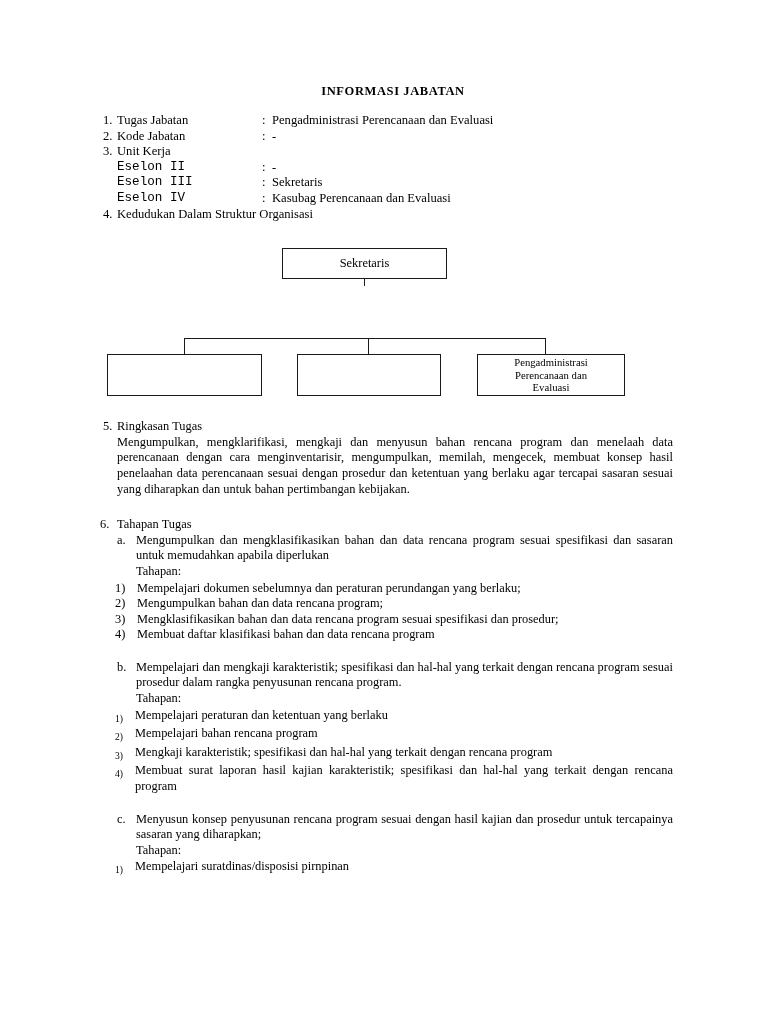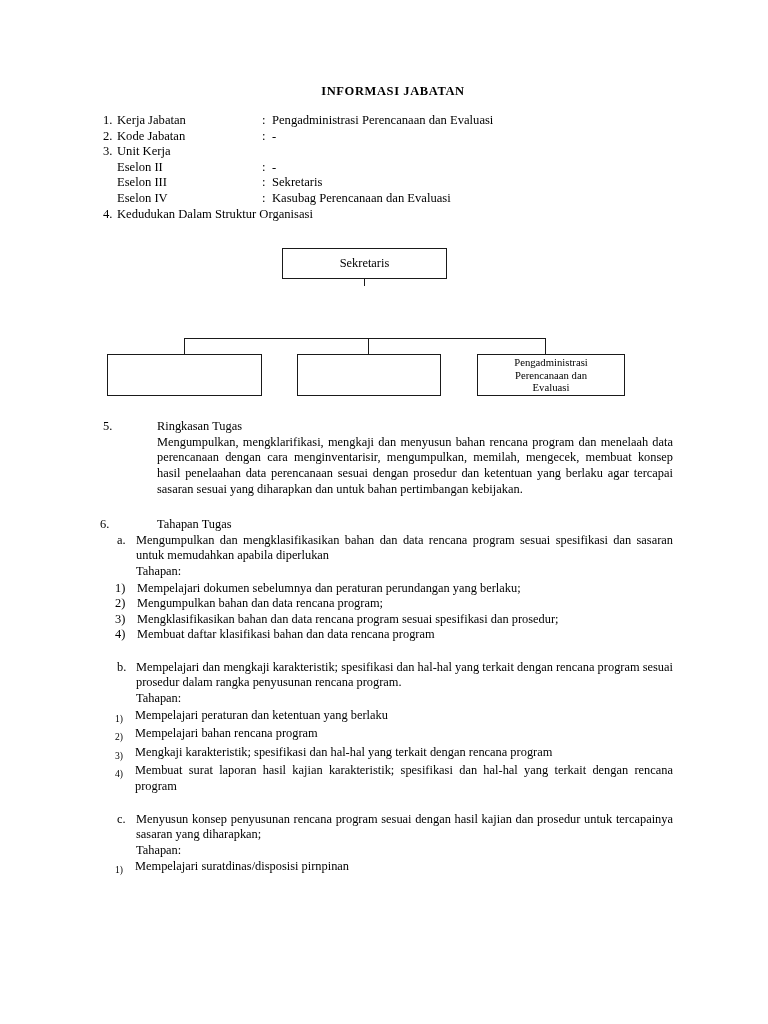--- a/index.html
+++ b/index.html
@@ -50,20 +50,21 @@
     text-align: left;
     padding-left: 8px;
     box-sizing: border-box;
   }
   .hdr-label {
     width: 145px;
     flex: 0 0 145px;
   }
   .hdr-label.indent {
     padding-left: 0;
+    font-family: Liberation Mono, monospace;
   }
   .hdr-colon {
     width: 10px;
     flex: 0 0 10px;
   }
   .hdr-value {
     flex: 1 1 auto;
   }
   .hdr-row.sub .hdr-num {
     width: 22px;
@@ -125,21 +126,21 @@
     display: flex;
     align-items: flex-start;
   }
   .sec-num {
     flex: 0 0 22px;
     width: 22px;
     padding-left: 8px;
     box-sizing: border-box;
   }
   .sec-num.tight { padding-left: 5px; }
-  .sec-body { flex: 1 1 auto; margin-left: 40px; }
+  .sec-body { flex: 1 1 auto; }
   .para-just {
     text-align: justify;
     text-justify: inter-word;
   }
   .sec-5 { margin-top: 20px; }
   .sec-6 { margin-top: 20px; }
 
   .lvl2 {
     display: flex;
     align-items: flex-start;
@@ -185,21 +186,21 @@
 
 <div id="page">
   <div class="doc">
 
     <div class="doc-title">INFORMASI JABATAN</div>
 
     <div class="hdr-list">
 
       <div class="hdr-row">
         <span class="hdr-num">1.</span>
-        <span class="hdr-label">Kerja Jabatan</span>
+        <span class="hdr-label">Tugas Jabatan</span>
         <span class="hdr-colon">:</span>
         <span class="hdr-value">Pengadministrasi Perencanaan dan Evaluasi</span>
       </div>
 
       <div class="hdr-row">
         <span class="hdr-num">2.</span>
         <span class="hdr-label">Kode Jabatan</span>
         <span class="hdr-colon">:</span>
         <span class="hdr-value">-</span>
       </div>

